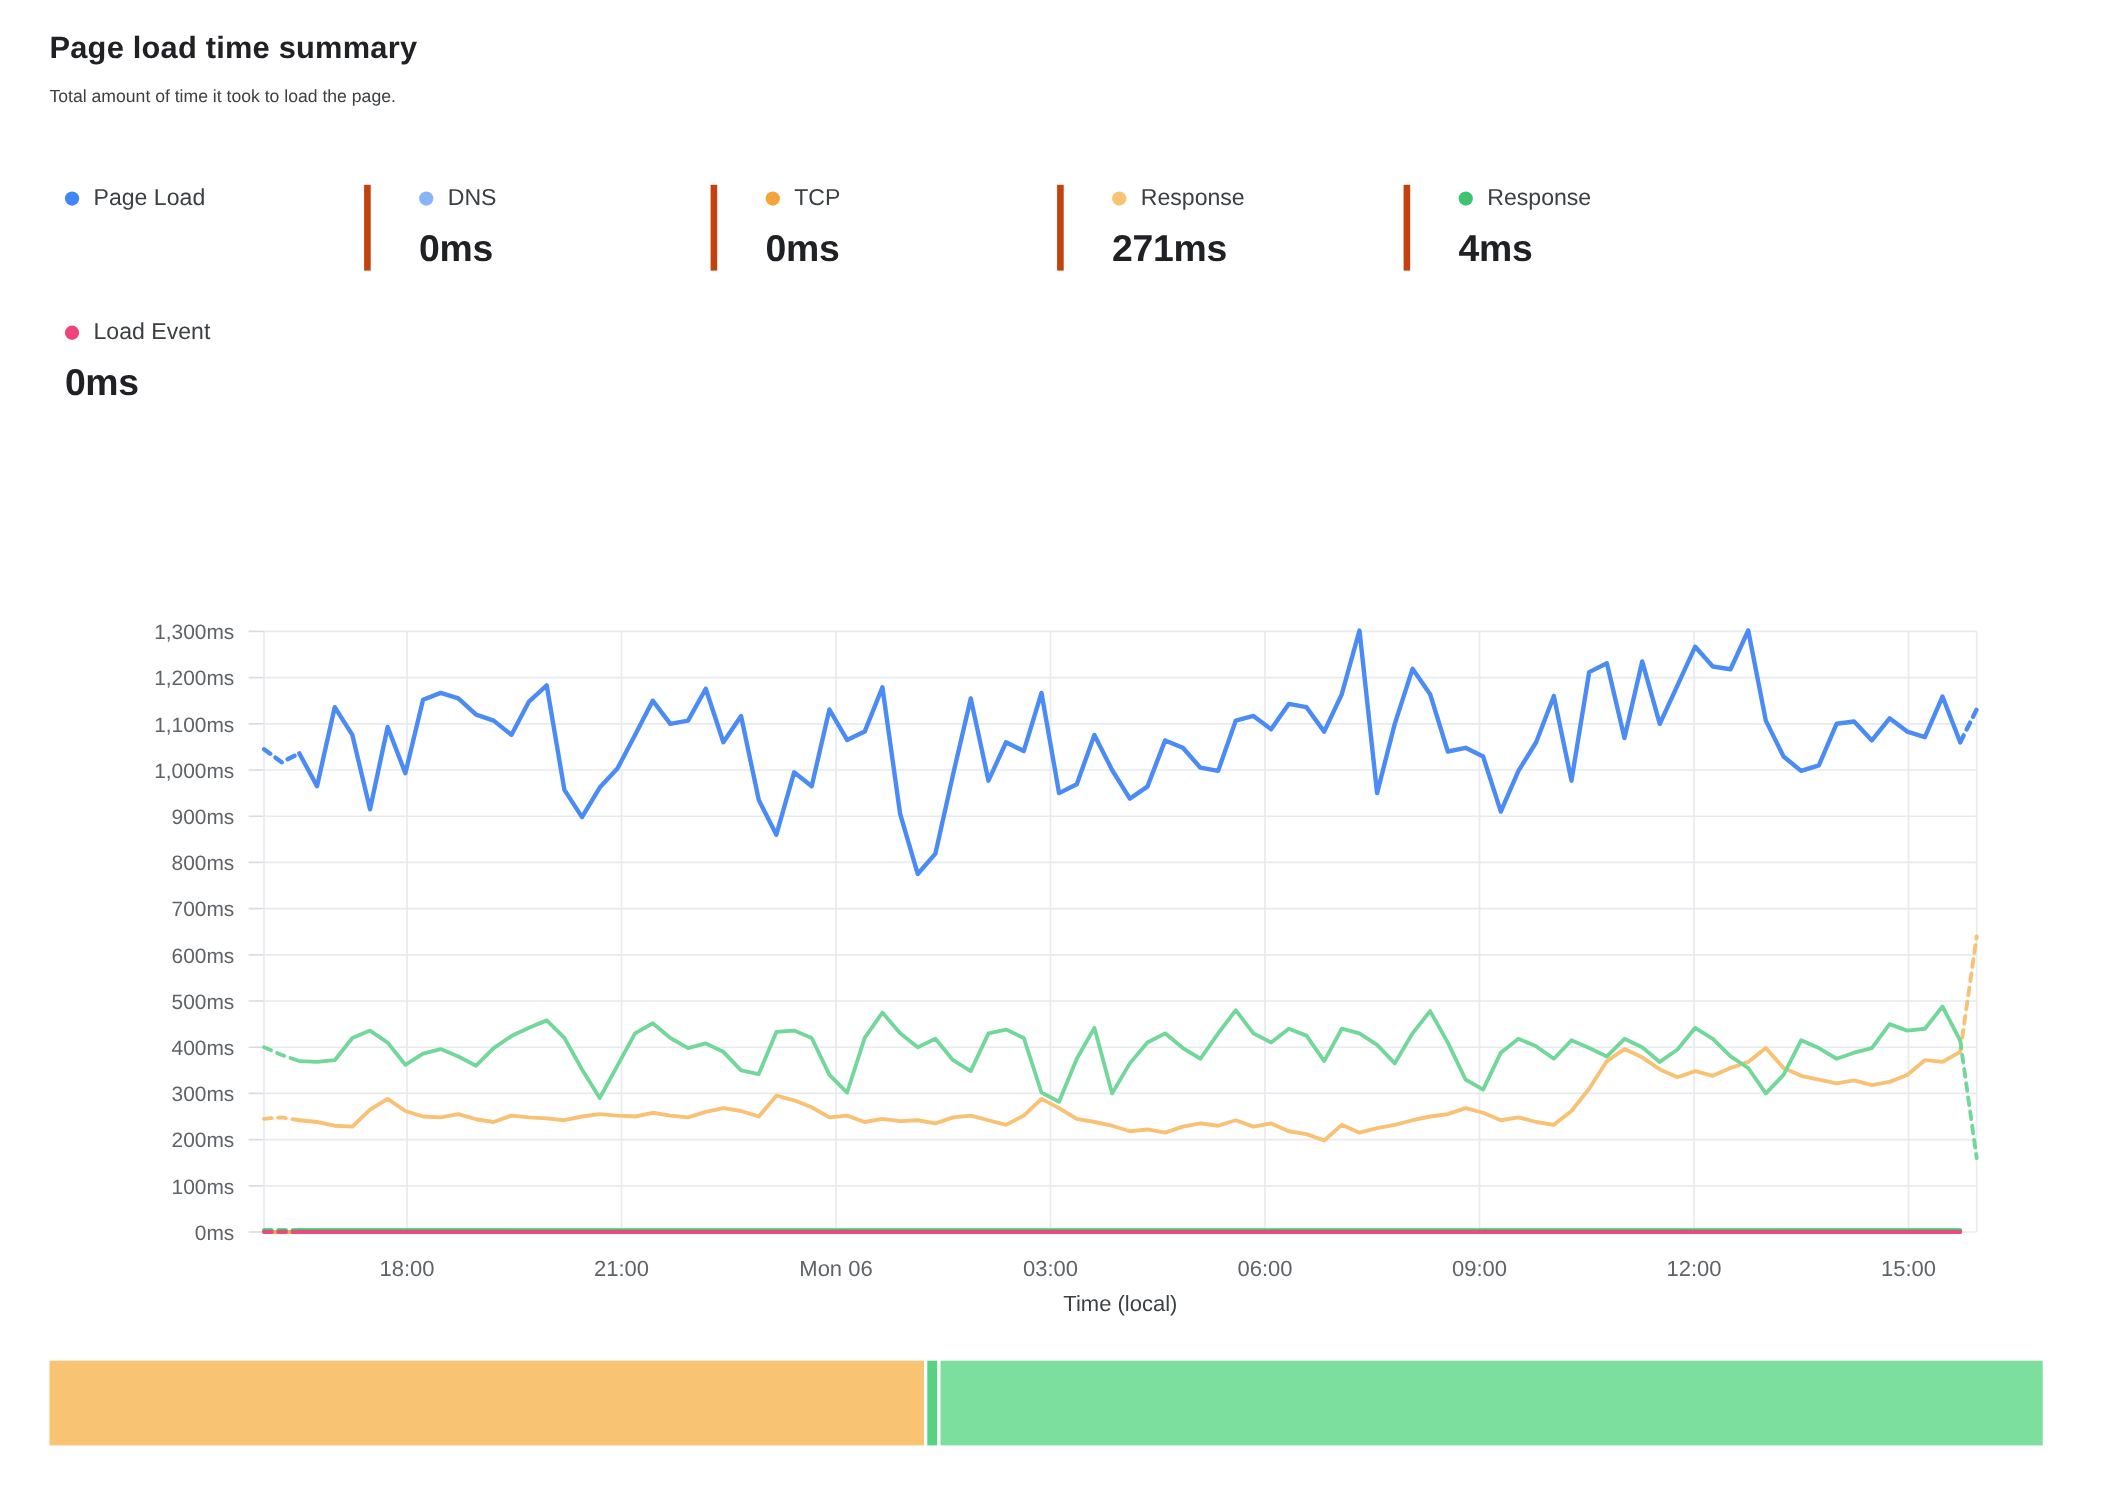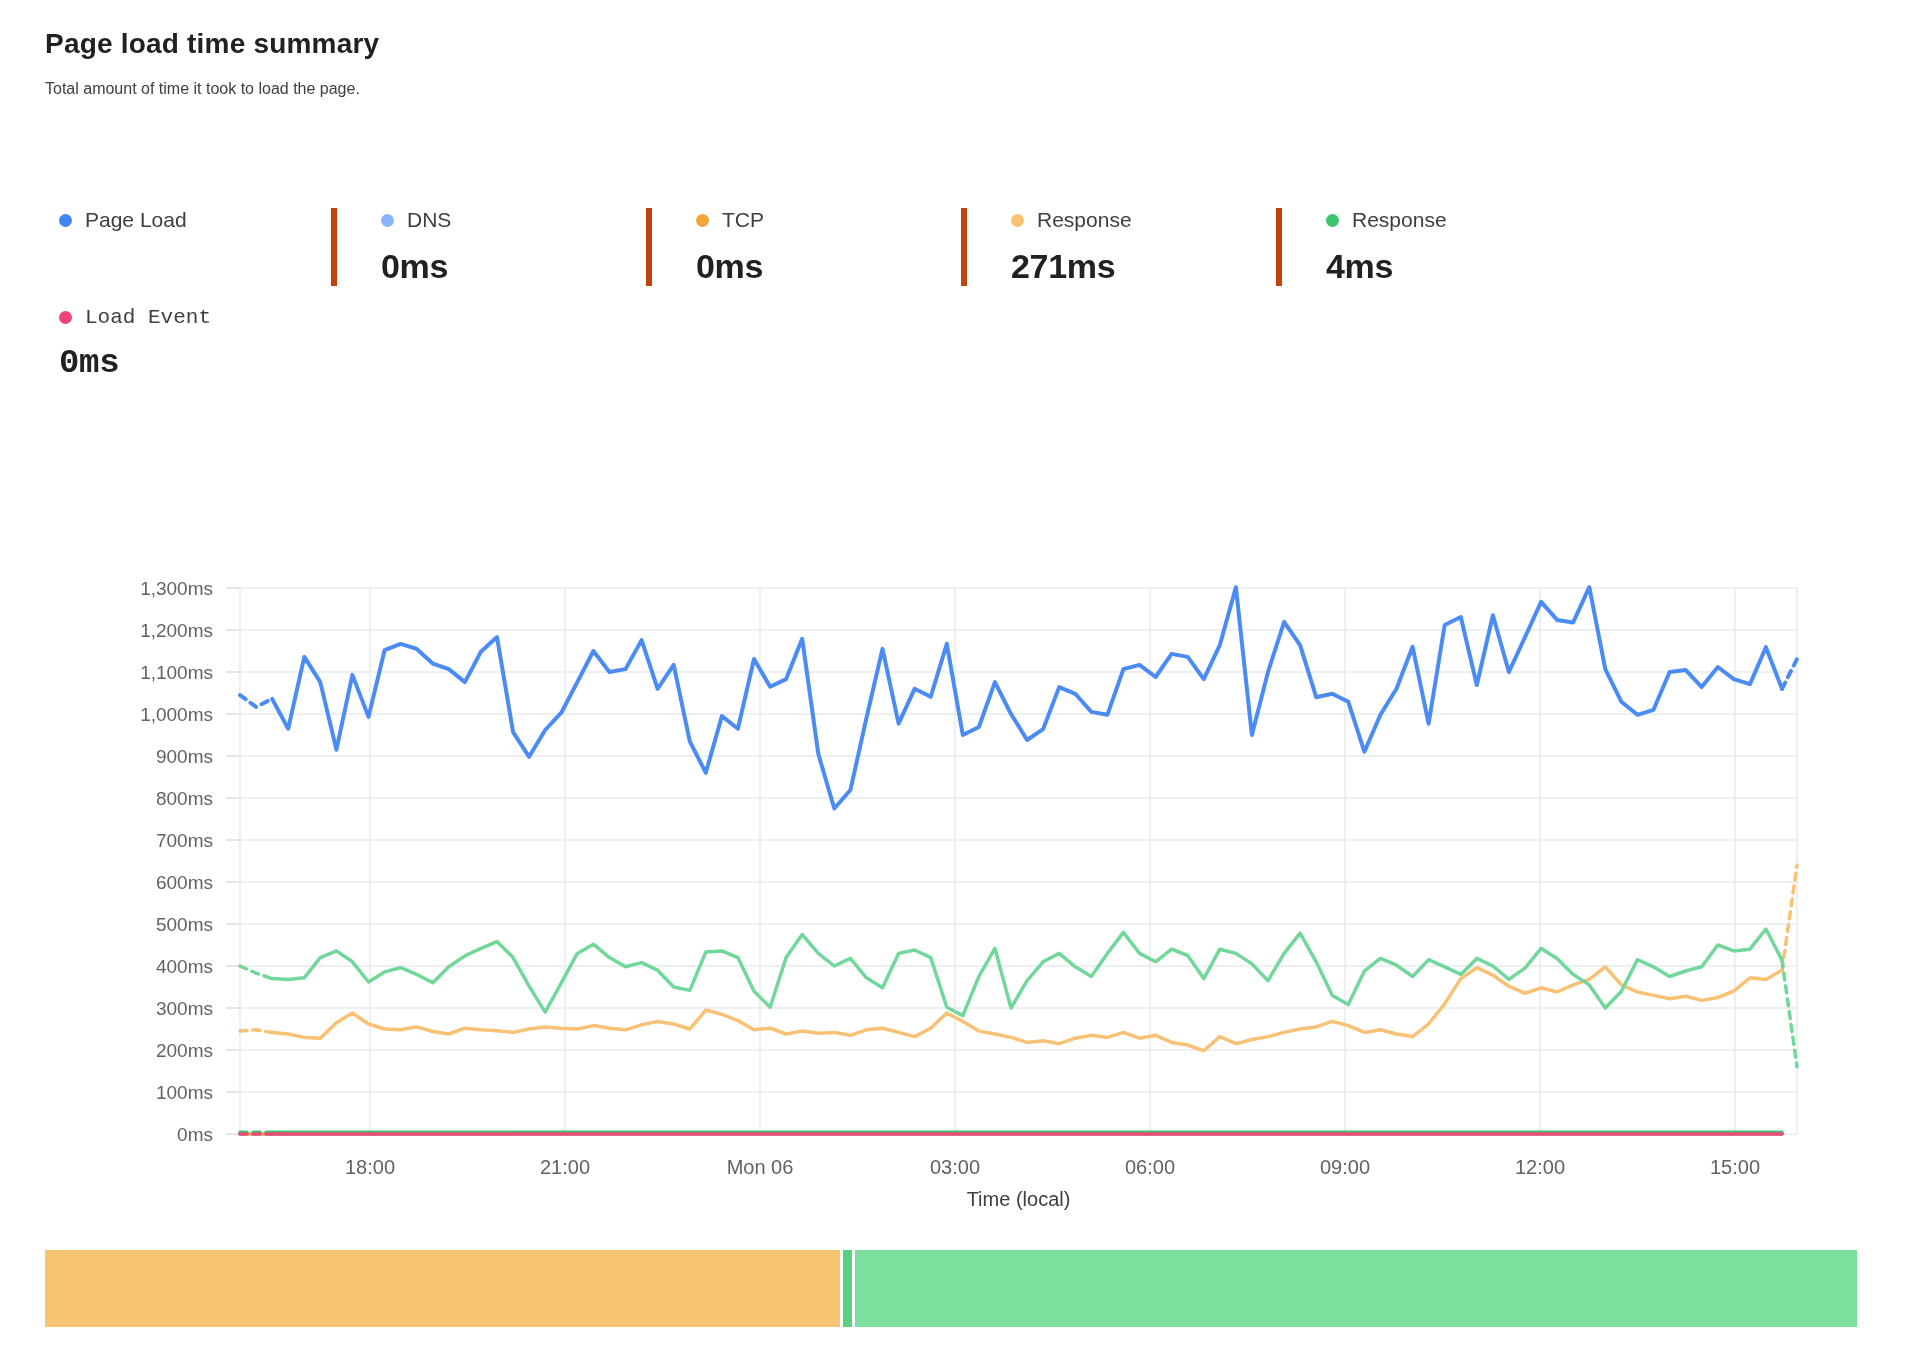--- a/index.html
+++ b/index.html
@@ -1,28 +1,28 @@
 <!DOCTYPE html>
 <html><head>
 <meta charset="utf-8">
 <style>
   * { margin:0; padding:0; box-sizing:border-box; }
   html,body { background:#ffffff; width:1910px; height:1352px; overflow:hidden;
     font-family:"Liberation Sans", sans-serif; }
   .container { padding:28px 45px 0 45px; }
   .title { font-size:28px; font-weight:700; color:#202124; letter-spacing:.2px; }
   .subtitle { margin-top:20px; font-size:16px; color:#3c4043; }
-  .stats-row { display:flex; margin-top:110px; align-items:stretch; }
+  .stats-row { display:flex; margin-top:70px; align-items:stretch; }
   .stat { width:315px; padding-left:44px; border-left:6px solid #c2410c; }
   .stat.first { width:286px; padding-left:14px; border-left:none; }
   .stat-head { display:flex; align-items:center; gap:13px; }
   .dot { width:13px; height:13px; border-radius:50%; flex:0 0 auto; }
   .stat-label { font-size:21px; color:#3c4043; }
   .stat-value { margin-top:15px; font-size:34px; font-weight:700; color:#202124; letter-spacing:-.3px; }
-  .stats-row2 { margin-top:20px;font-family:Liberation Mono, monospace; }
+  .stats-row2 { margin-top:44px; }
   .chart-wrap { margin-top:70px; }
   svg text { font-family:"Liberation Sans", sans-serif; }
   .summary-bar { margin-top:14px; width:1812px; height:77px; display:flex; gap:3px; }
   .summary-bar .seg { height:100%; }
 </style>
 </head>
 <body>
 
 <div class="container">
 

